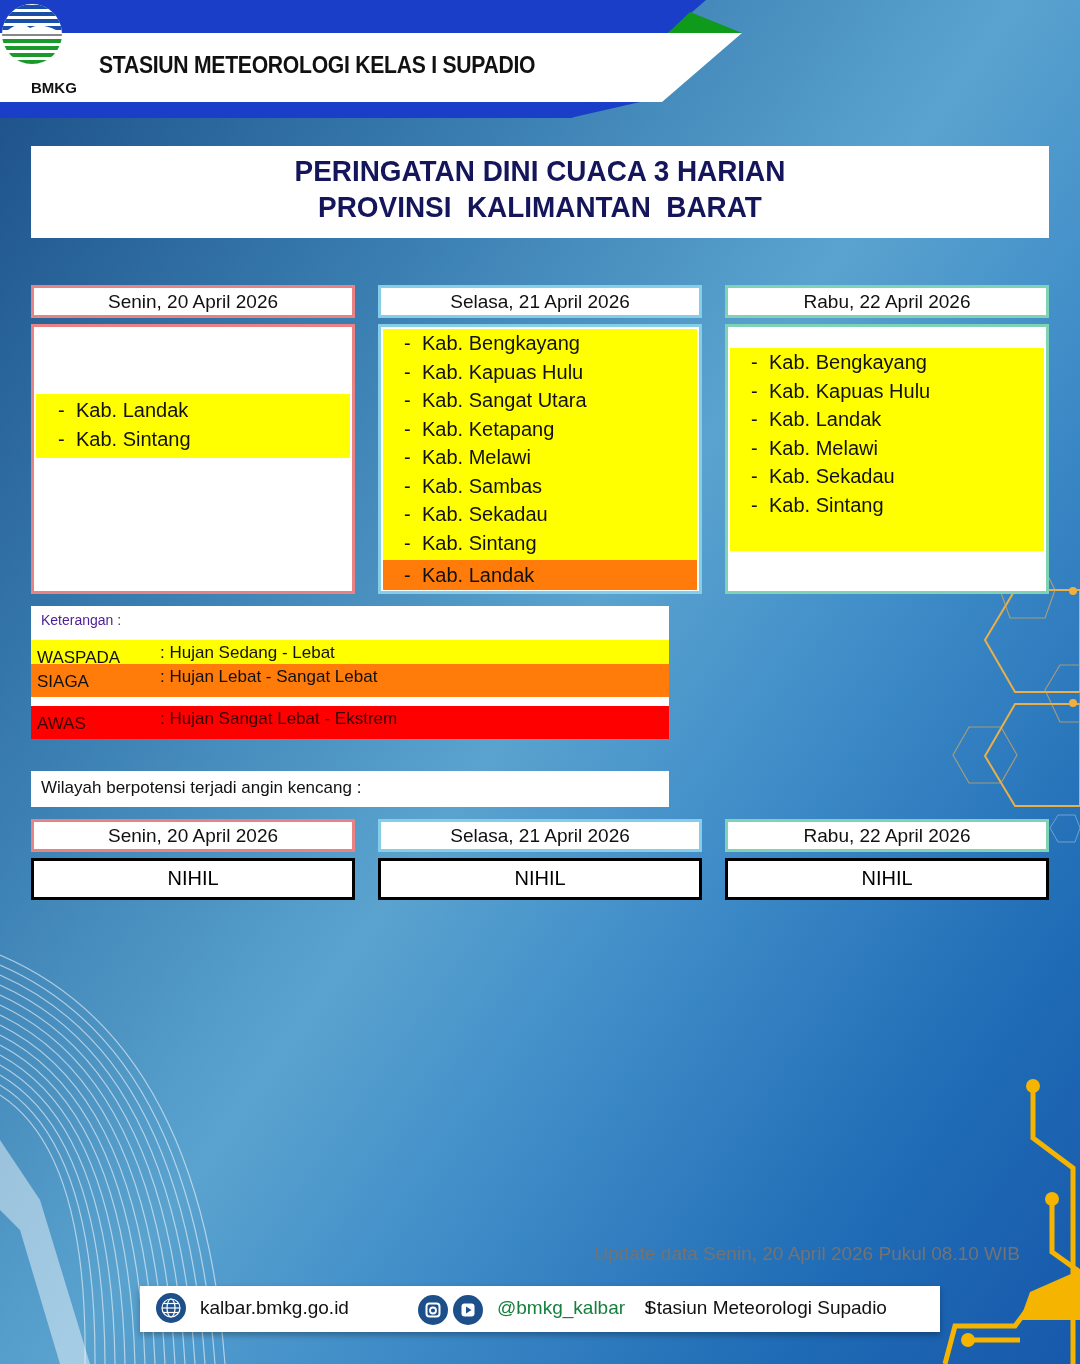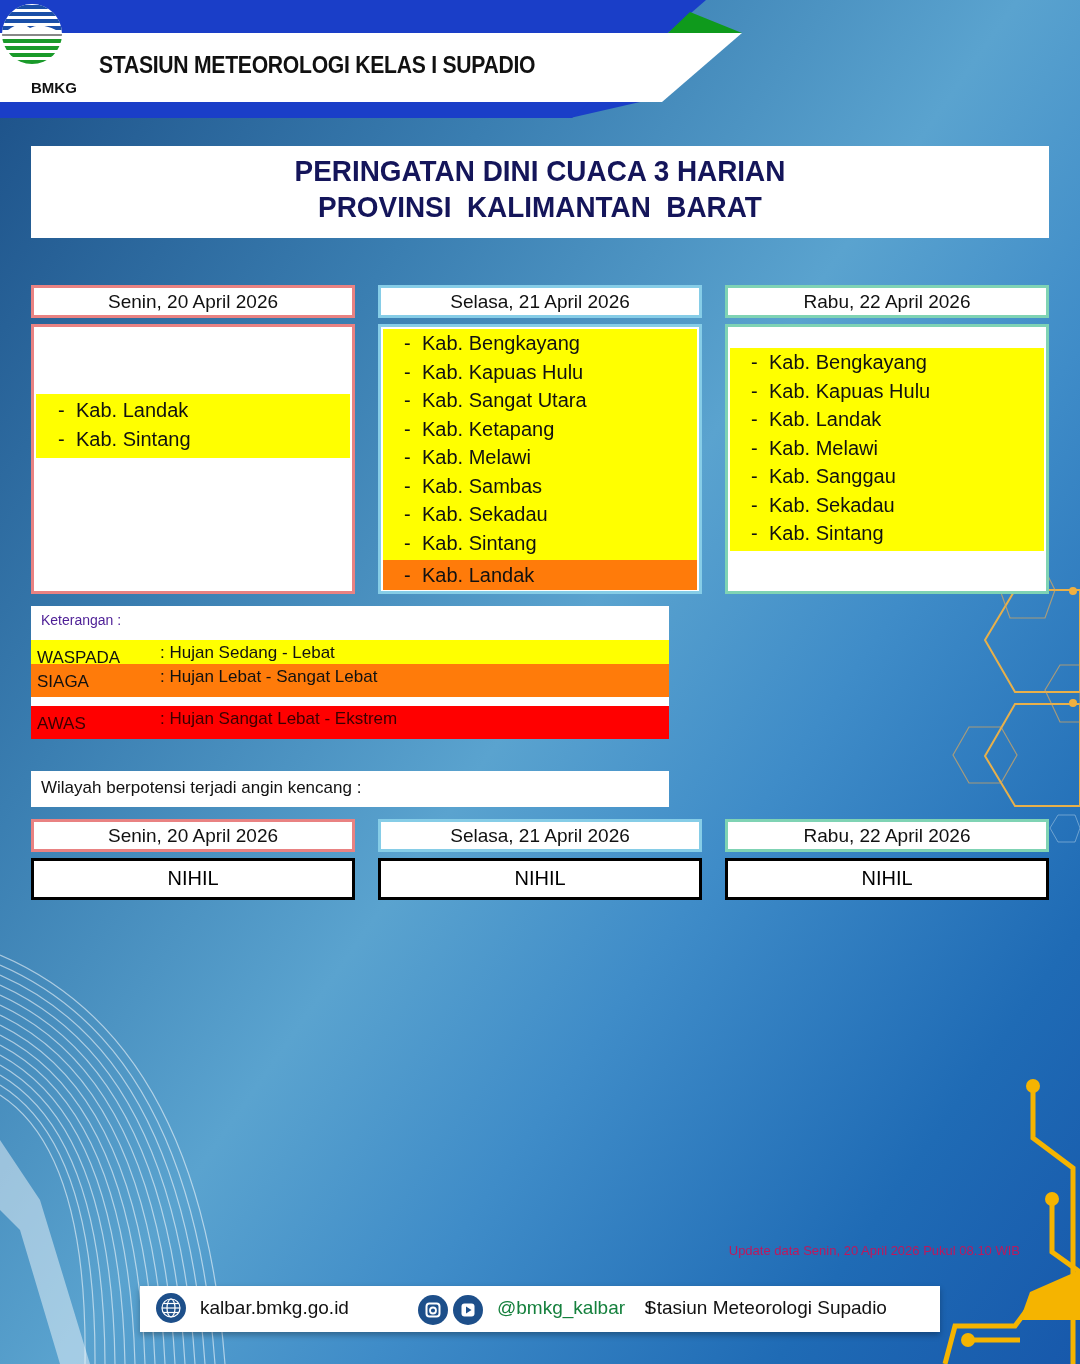--- a/index.html
+++ b/index.html
@@ -57,21 +57,21 @@
   .legend-row.awas { color: #3a0000; }
 
   
   .wind-label { position: absolute; left: 31px; top: 771px; width: 638px; height: 36px; background: #fff; font-size: 17px; color: #111; padding-left: 10px; line-height: 34px; }
   .nihil {
     position: absolute; height: 42px; background: #fff; border: 3px solid;
     text-align: center; font-size: 20px; color: #000000; line-height: 34px;
   }
 
   
-  .update-text { position: absolute; right: 60px; top: 1243px; font-size: 13px; color: #be185d; text-align: center; }
+  .update-text { position: absolute; right: 60px; top: 1243px; font-size: 19px; color: #737373; text-align: center; }
   .footer-bar {
     position: absolute; left: 140px; top: 1286px; width: 800px; height: 46px;
     background: #fff; border-radius: 0; box-shadow: 0 3px 6px rgba(0,0,0,0.3);
     font-size: 19px; color: #111;
   }
   .footer-bar .ic { position: absolute; top: 7px; width: 30px; height: 30px; border-radius: 50%; background: #1d4f8a; }
   .footer-bar .txt { position: absolute; top: 11px; white-space: nowrap; }
 </style>
 </head>
 <body>
@@ -187,21 +187,20 @@
   </div>
 </div>
 
 <div class="day-header c-green" style="left:725px; top:285px; width:324px;">Rabu, 22 April 2026</div>
 <div class="day-box c-green" style="left:725px; top:324px; width:324px; height:270px;">
   <div class="band yellow" style="top:21px; height:203px; padding-left:21px; padding-top:0px;">
     <div class="item"><span class="dash">-</span><span>Kab. Bengkayang</span></div>
     <div class="item"><span class="dash">-</span><span>Kab. Kapuas Hulu</span></div>
     <div class="item"><span class="dash">-</span><span>Kab. Landak</span></div>
     <div class="item"><span class="dash">-</span><span>Kab. Melawi</span></div>
-    <div class="item"><span class="dash">-</span><span>Kab. Sanggau</span></div>
     <div class="item"><span class="dash">-</span><span>Kab. Sekadau</span></div>
     <div class="item"><span class="dash">-</span><span>Kab. Sintang</span></div>
   </div>
 </div>
 
 <div class="legend">
   <div class="ket">Keterangan :</div>
   <div class="legend-row" style="top:34px; background:#ffff00;">
     <span class="lvl">WASPADA</span>
     <span class="desc">: Hujan Sedang - Lebat</span>

